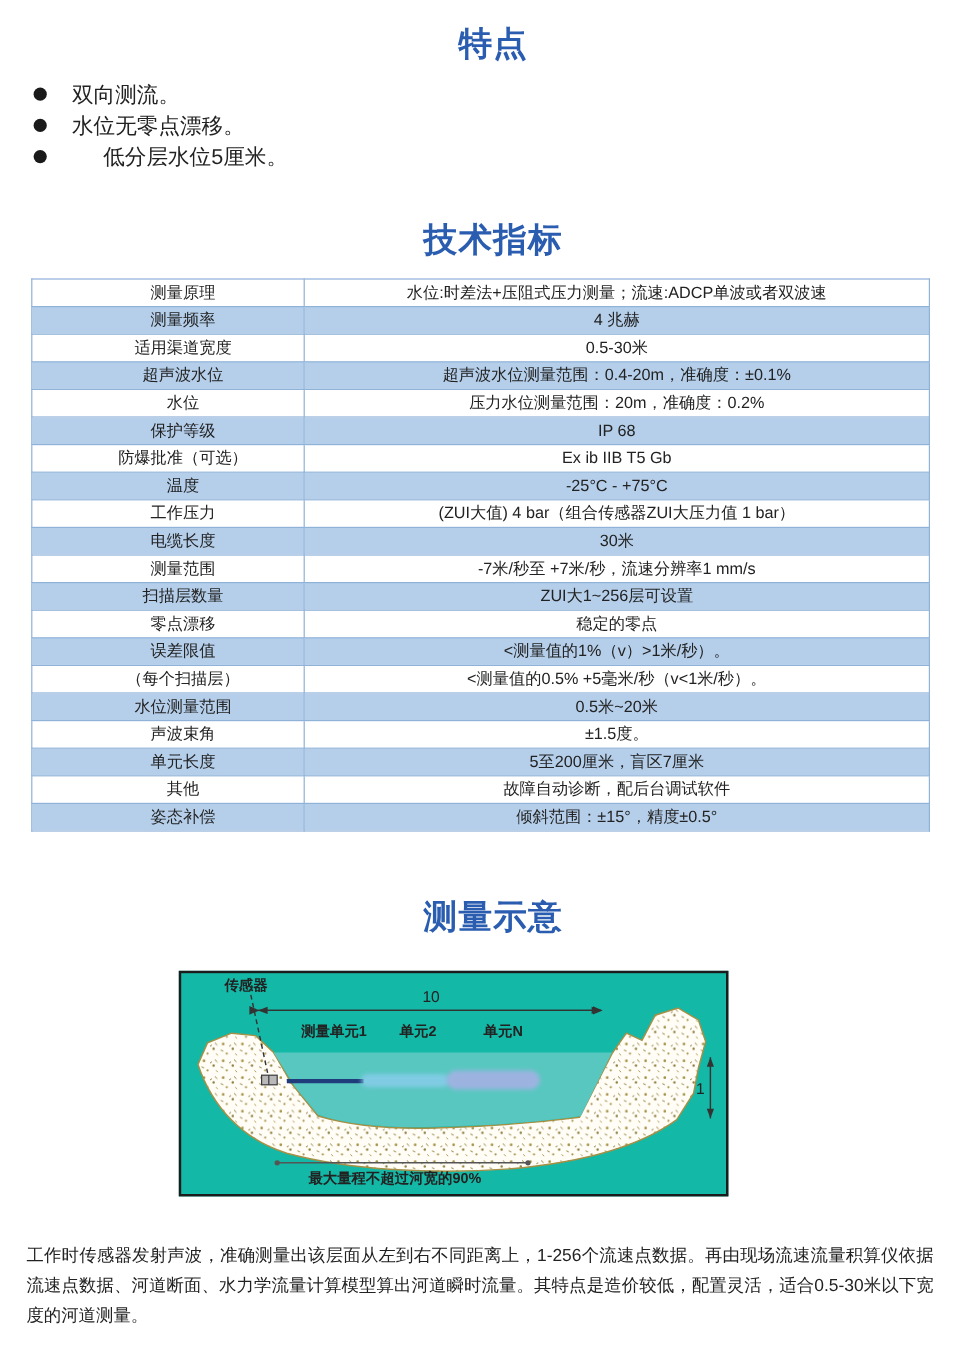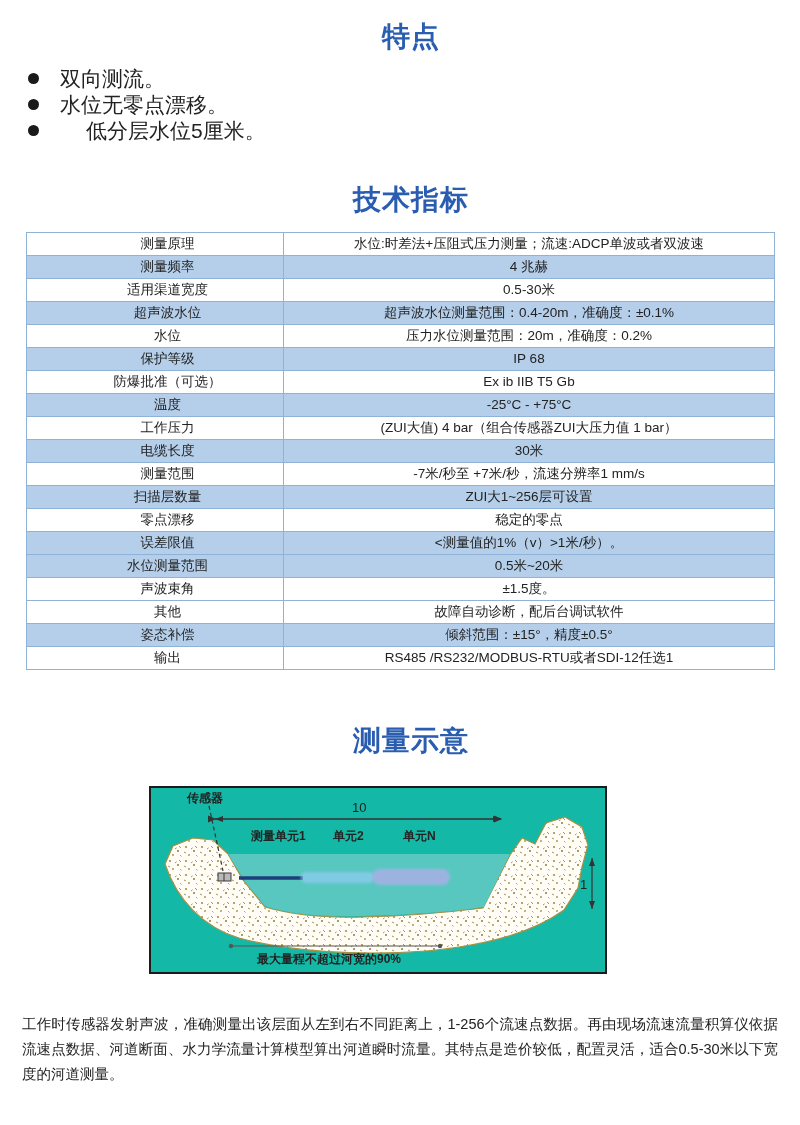--- a/index.html
+++ b/index.html
@@ -19,42 +19,42 @@
     width:800px;height:1125px;background:#ffffff;
     font-family:"Liberation Sans","DejaVu Sans",sans-serif;
     color:var(--text);position:relative;overflow:hidden;
   }
   .section-title{
     color:var(--heading);font-size:28px;font-weight:bold;
     letter-spacing:1px;margin:0 0 0 22px;line-height:1.1;text-align:center;
   }
   .features-title{padding-top:22px;}
   .features-list{
-    list-style:none;margin:18px 0 0 28px;padding:0;font-size:21px;
+    list-style:none;margin:18px 0 0 28px;padding:0;font-size:18px;
   }
   .features-list li{
     display:flex;align-items:center;margin-bottom:10px;line-height:16px;color:#222;
   }
   .bullet{
     width:11px;height:11px;border-radius:50%;background:#1a1a1a;
     display:inline-block;margin-right:21px;flex:0 0 auto;
   }
   .features-list li.indent .feat-text{padding-left:26px;}
 
   .specs-title{margin-top:46px;}
   table.specs{
     border-collapse:collapse;margin:16px 0 0 26px;width:749px;
     font-size:13.5px;color:#222;table-layout:fixed;
   }
   table.specs td{
     border:1px solid var(--table-border);
     height:23px;padding:1px 6px;text-align:center;vertical-align:middle;
     overflow:hidden;white-space:nowrap;
   }
-  table.specs td.col-label{width:257px;padding-left:31px;}
+  table.specs td.col-label{width:227px;padding-left:31px;}
   table.specs tr.alt td{background:var(--row-alt);}
 
   .diagram-title{margin-top:56px;}
   .diagram-box{
     width:458px;height:188px;border:2px solid #1c1c1c;background:#14b8a6;
     margin:30px 0 0 149px;position:relative;
   }
   .diagram-box svg{display:block;}
   .diag-label{font-size:12px;font-weight:bold;fill:#222;}
   .diag-dim{font-size:13px;fill:#222;}
@@ -140,39 +140,43 @@
         <td>ZUI大1~256层可设置</td>
       </tr>
       <tr>
         <td class="col-label">零点漂移</td>
         <td>稳定的零点</td>
       </tr>
       <tr class="alt">
         <td class="col-label">误差限值</td>
         <td>&lt;测量值的1%（v）&gt;1米/秒）。</td>
       </tr>
+      <tr>
+        <td class="col-label">（每个扫描层）</td>
+        <td>&lt;测量值的0.5% +5毫米/秒（v&lt;1米/秒）。</td>
+      </tr>
       <tr class="alt">
         <td class="col-label">水位测量范围</td>
         <td>0.5米~20米</td>
       </tr>
       <tr>
         <td class="col-label">声波束角</td>
         <td>±1.5度。</td>
       </tr>
+      <tr class="alt">
+        <td class="col-label">单元长度</td>
+        <td>5至200厘米，盲区7厘米</td>
+      </tr>
       <tr>
         <td class="col-label">其他</td>
         <td>故障自动诊断，配后台调试软件</td>
       </tr>
       <tr class="alt">
         <td class="col-label">姿态补偿</td>
         <td>倾斜范围：±15°，精度±0.5°</td>
-      </tr>
-      <tr>
-        <td class="col-label">输出</td>
-        <td>RS485 /RS232/MODBUS-RTU或者SDI-12任选1</td>
       </tr>
     </tbody>
 </table>
 
 <h1 class="section-title diagram-title">测量示意</h1>
 
 <div class="diagram-box">
   <svg width="454" height="184" viewBox="0 0 454 184">
     <defs>
       <pattern id="speckle" width="16" height="14" patternUnits="userSpaceOnUse">

